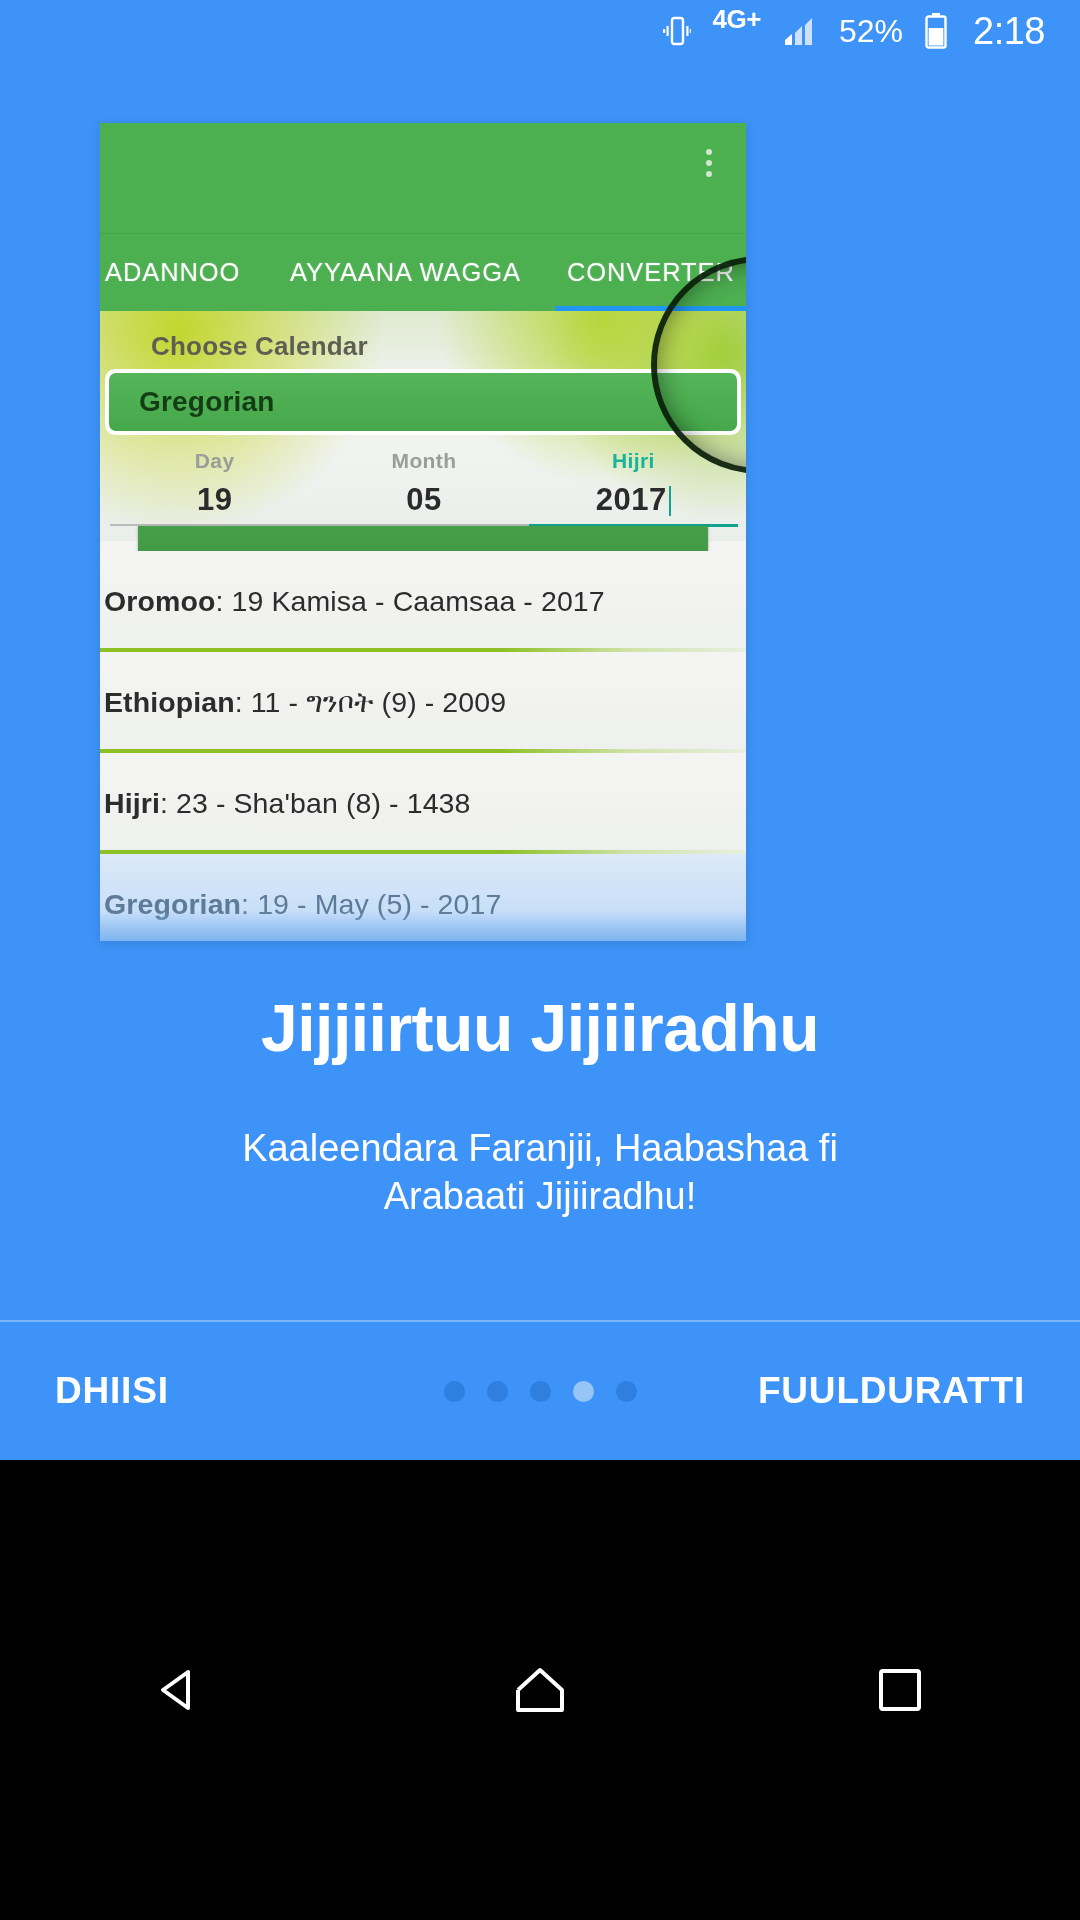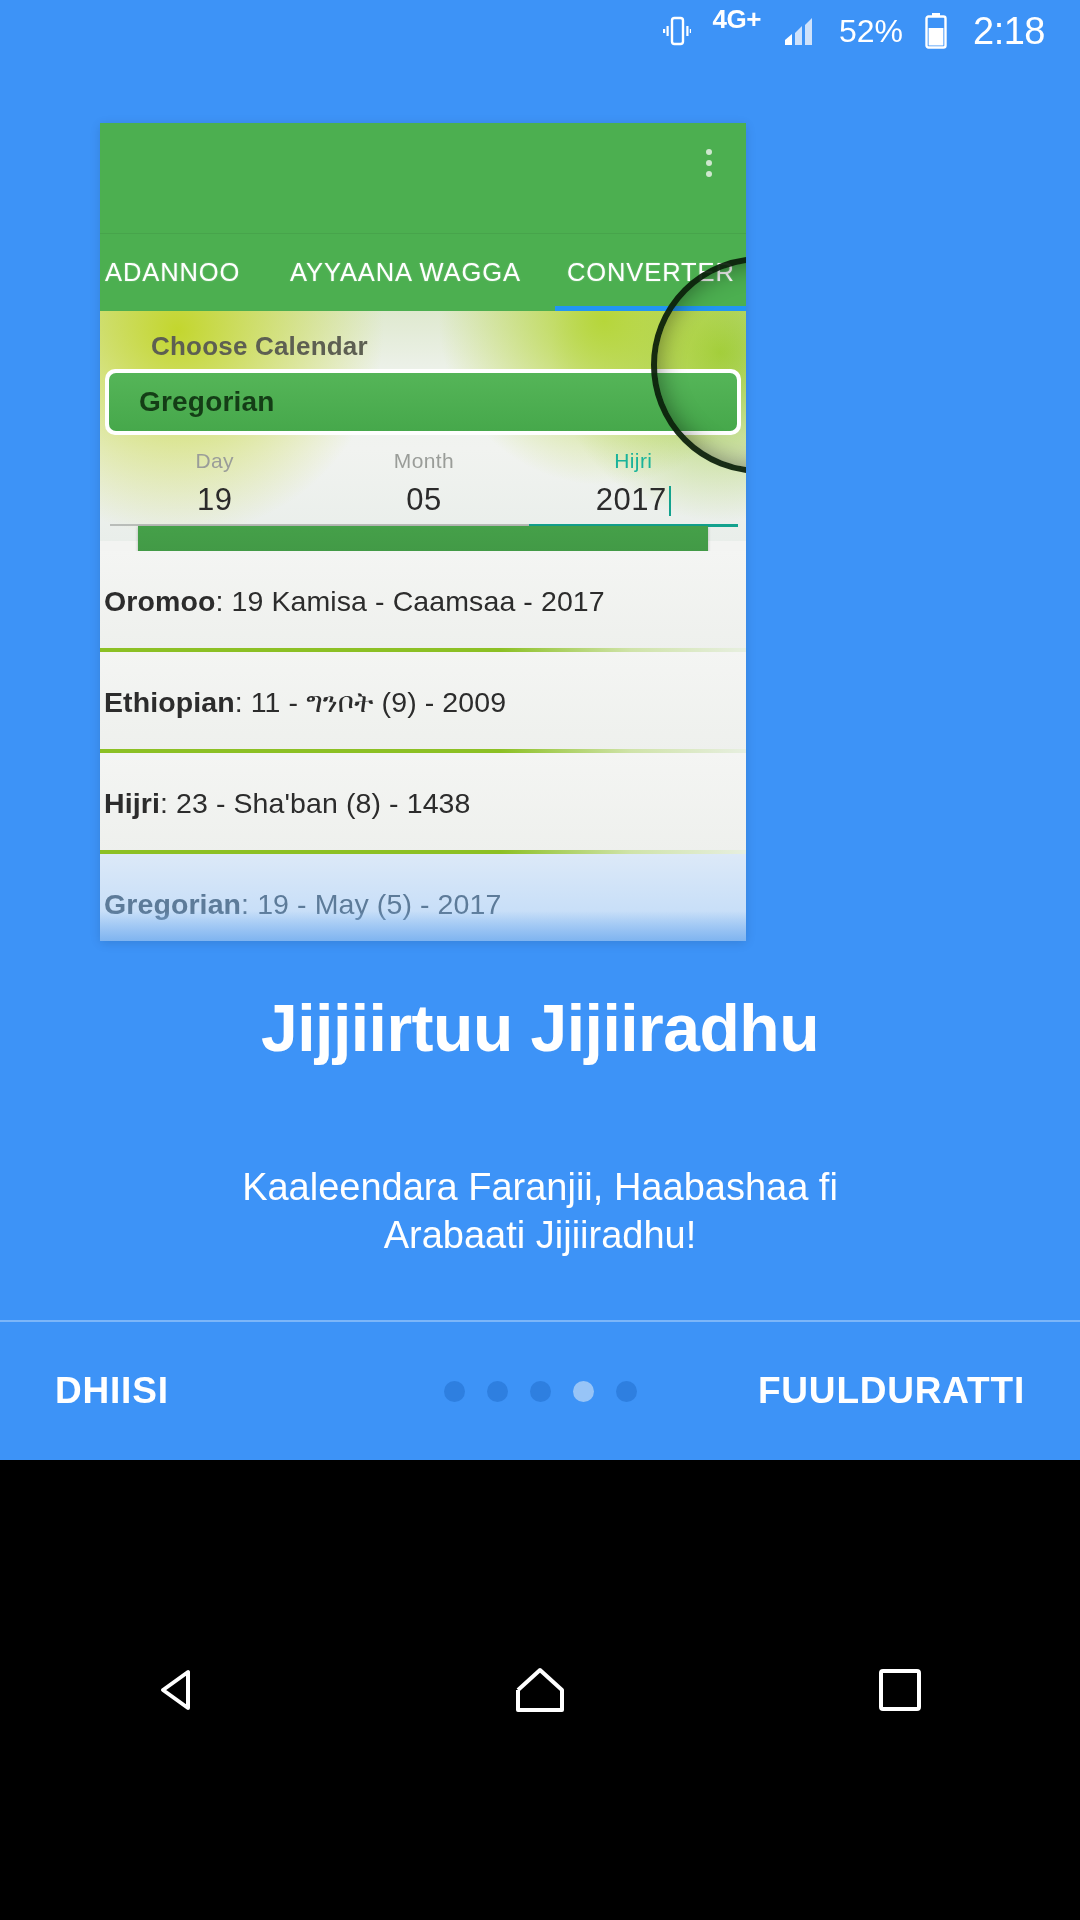--- a/index.html
+++ b/index.html
@@ -87,21 +87,21 @@
     background:linear-gradient(180deg,#55b558 0%, #46a84b 100%);
     border-radius:7px;
     display:flex; align-items:center; padding-left:30px;
   }
   .dd-inner span{
     font-size:28px; color:#143d16; font-weight:600; letter-spacing:.2px;
   }
 
   .dmy{
     position:absolute; left:10px; top:138px; width:628px;
-    display:flex; gap:0;
+    display:flex; gap:0;font-weight:bold;
   }
   .dmy-col{ flex:1; text-align:center; }
   .dmy-cap{ font-size:21px; color:#9a9d99; letter-spacing:.4px; }
   .dmy-cap.accent{ color:#19b39a; }
   .dmy-val{ font-size:31px; color:#2b2b2b; margin-top:9px; letter-spacing:.5px;}
   .dmy-line{ height:2px; background:#b9bdb9; margin-top:6px; }
   .dmy-line.accent{ height:3px; background:#13a28e; }
   .caret{
     display:inline-block; width:2px; height:30px; background:#13a28e;
     vertical-align:-6px; margin-left:2px;
@@ -157,21 +157,21 @@
 
   
   #headline{
     position:absolute; top:990px; left:0; width:1080px;
     text-align:center; color:#ffffff;
     font-size:66px; font-weight:700; letter-spacing:-0.5px;
   }
   #subtitle{
     position:absolute; top:1125px; left:0; width:1080px;
     text-align:center; color:#ffffff;
-    font-size:38px; font-weight:400; line-height:1.25;margin-top:39px;
+    font-size:38px; font-weight:400; line-height:1.25;
   }
 
   
   #bottom-divider{
     position:absolute; left:0; top:1320px; width:1080px; height:2px;
     background:rgba(255,255,255,.33);
   }
   #bottom-bar{
     position:absolute; left:0; top:1322px; width:1080px; height:138px;
     display:flex; align-items:center; justify-content:space-between;

